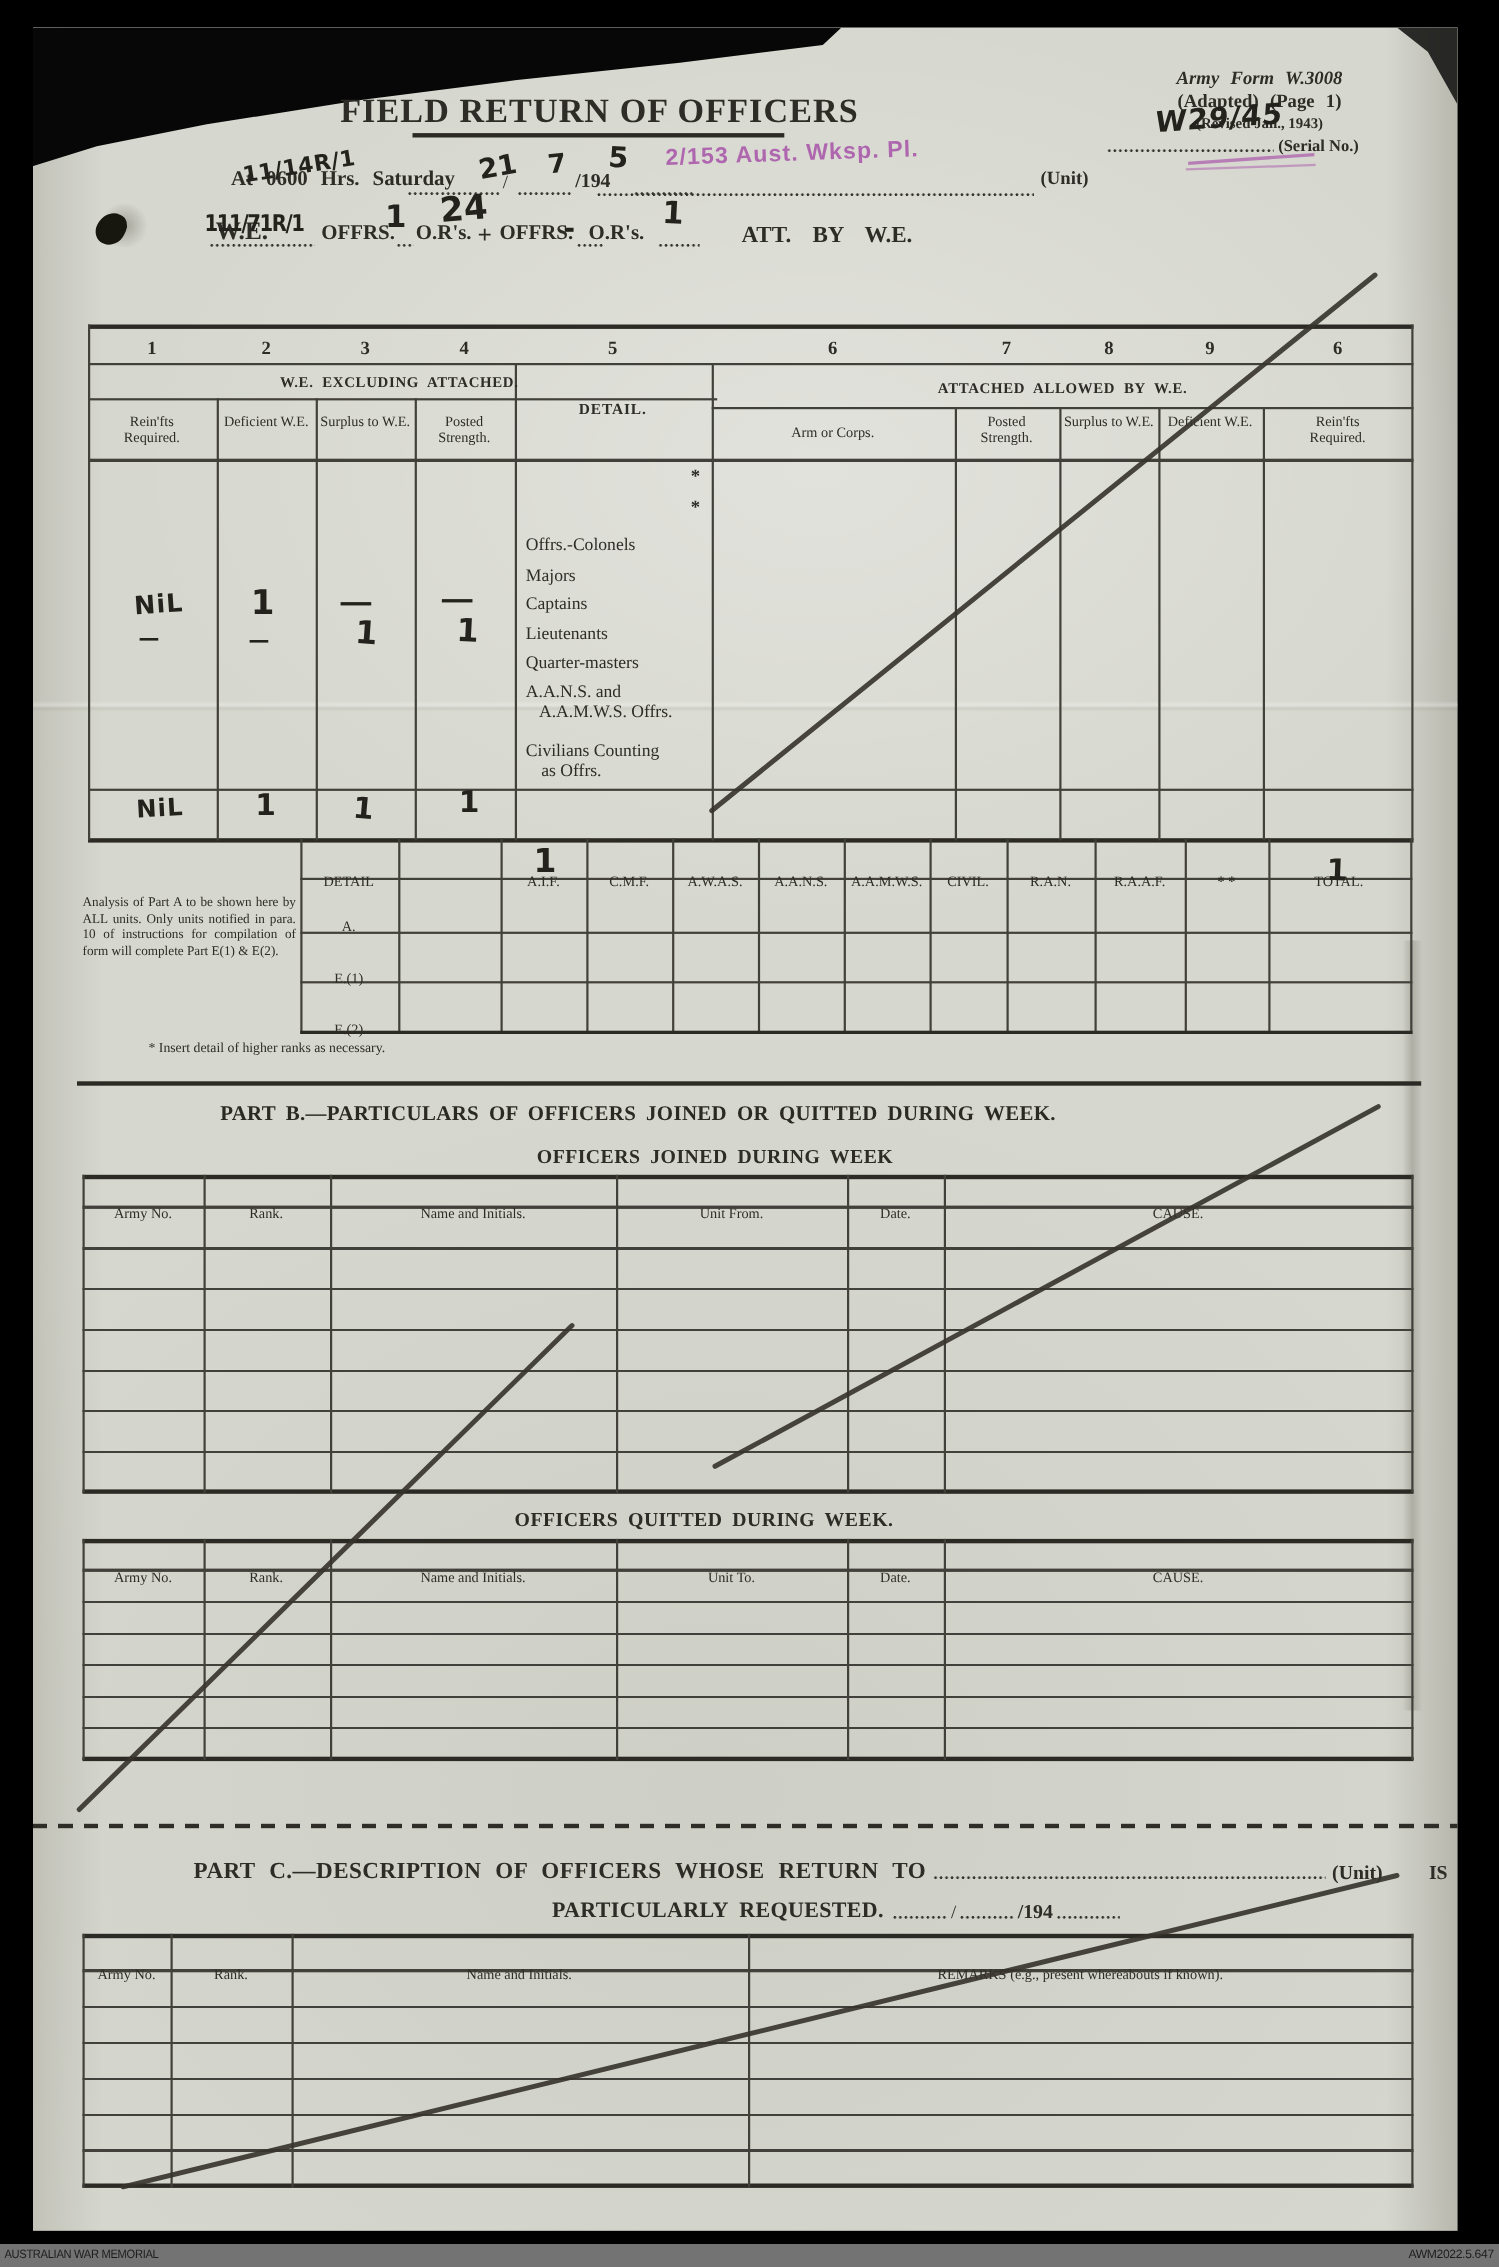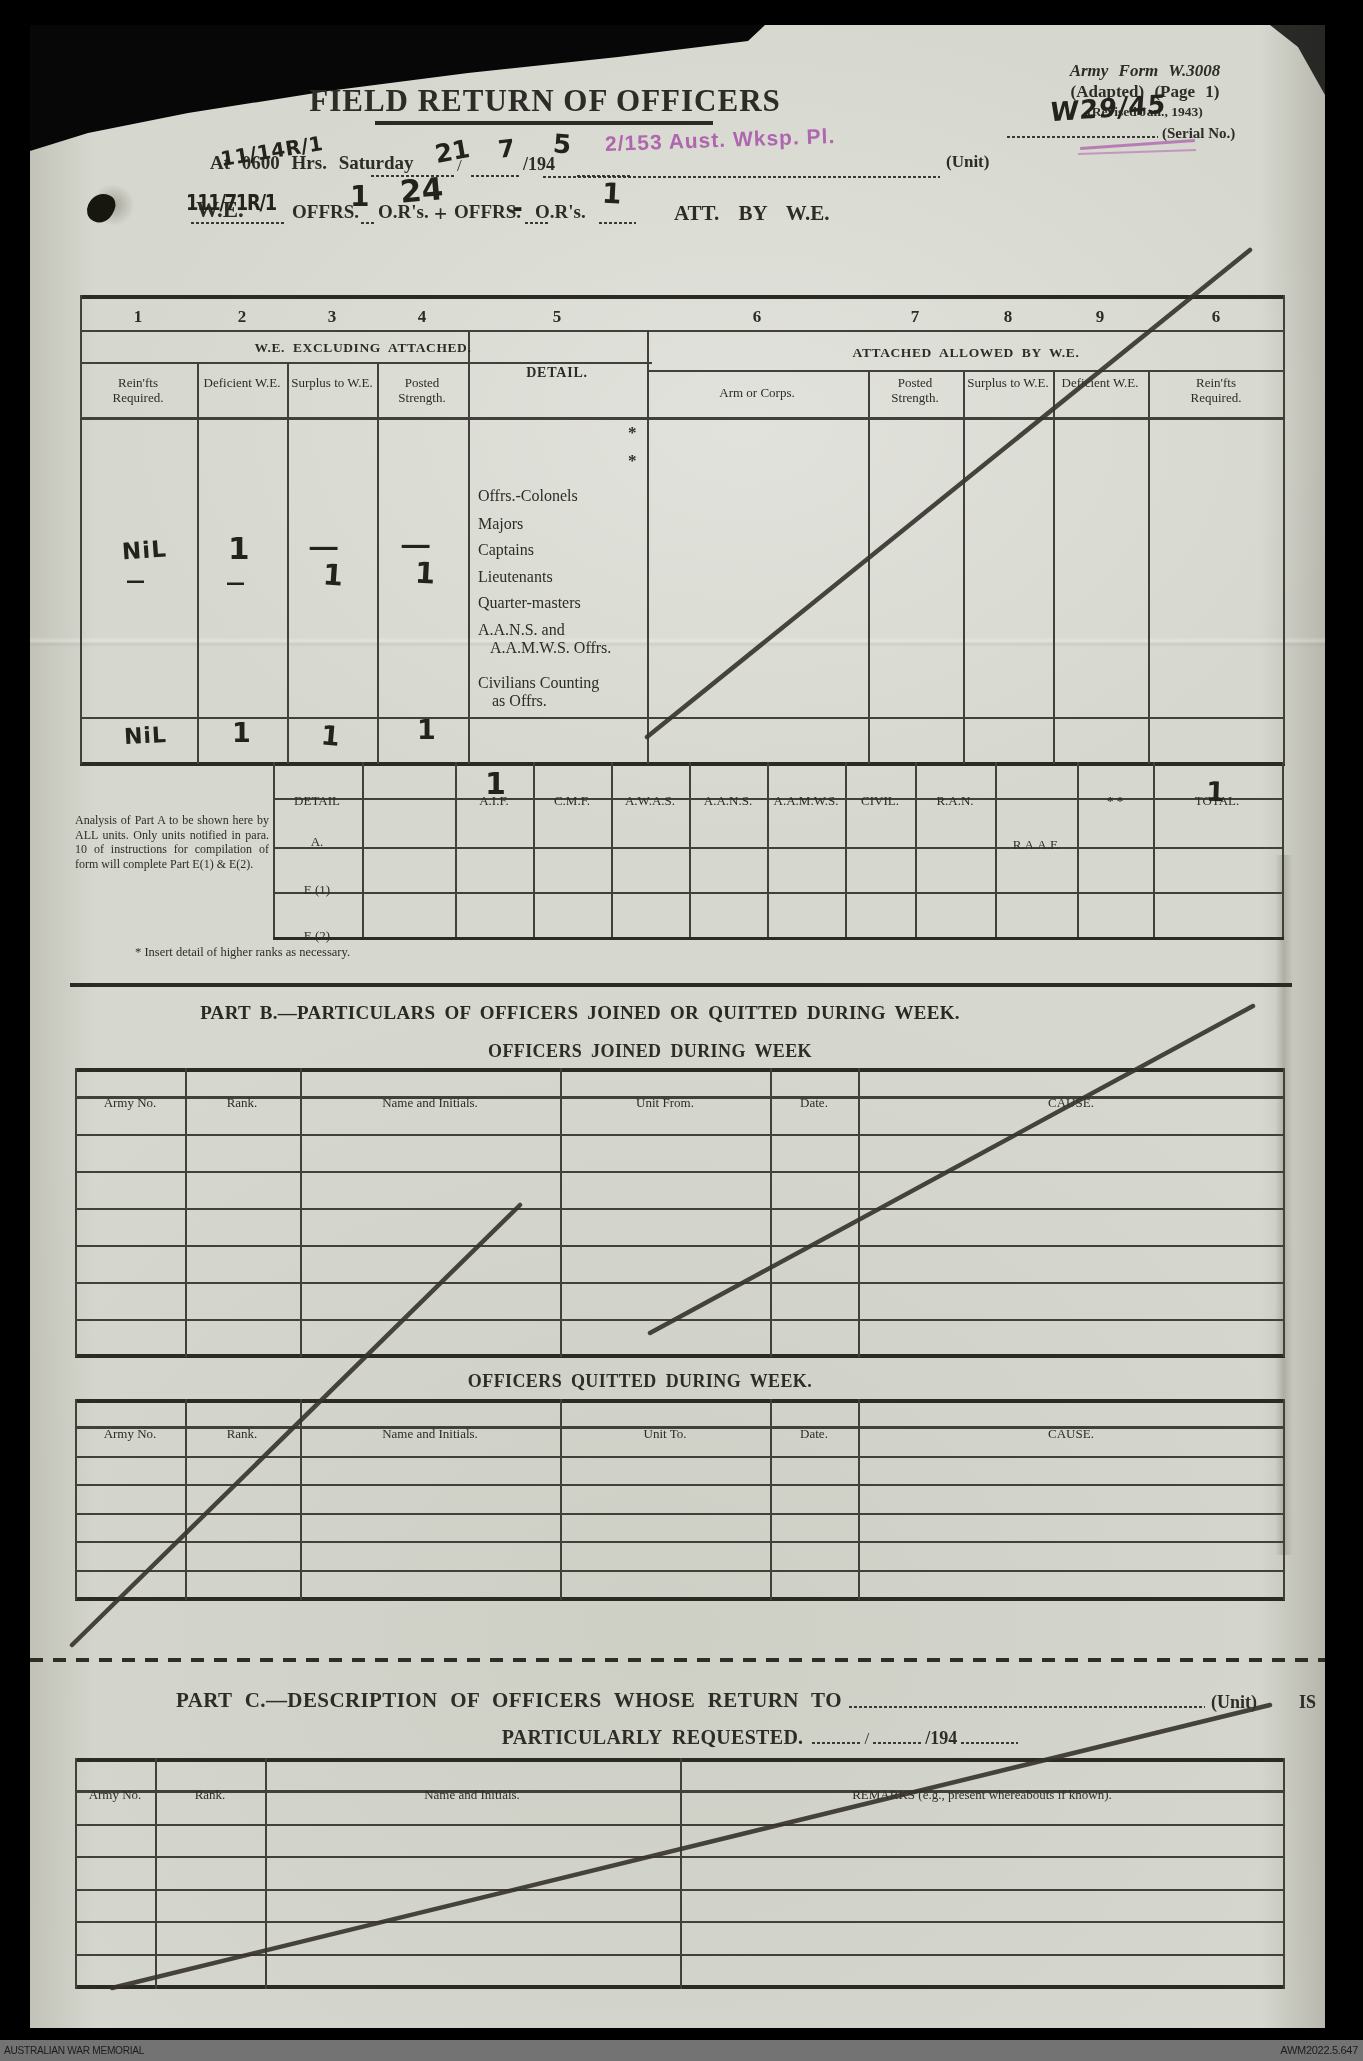--- a/index.html
+++ b/index.html
@@ -179,21 +179,21 @@
     <div class="abs thick" style="left:243px;top:912px;width:1011px;height:3px;"></div>
 
     <div class="abs ctr tabhead" style="left:287px;top:748px;">DETAIL</div>
     <div class="abs ctr tabhead" style="left:464px;top:748px;">A.I.F.</div>
     <div class="abs ctr tabhead" style="left:542px;top:748px;">C.M.F.</div>
     <div class="abs ctr tabhead" style="left:620px;top:748px;">A.W.A.S.</div>
     <div class="abs ctr tabhead" style="left:698px;top:748px;">A.A.N.S.</div>
     <div class="abs ctr tabhead" style="left:776px;top:748px;">A.A.M.W.S.</div>
     <div class="abs ctr tabhead" style="left:850px;top:748px;">CIVIL.</div>
     <div class="abs ctr tabhead" style="left:925px;top:748px;">R.A.N.</div>
-    <div class="abs ctr tabhead" style="left:1006px;top:792px;">R.A.A.F.</div>
+    <div class="abs ctr tabhead" style="left:1006px;top:748px;">R.A.A.F.</div>
     <div class="abs ctr tabhead b" style="left:1085px;top:748px;">* *</div>
     <div class="abs ctr tabhead" style="left:1187px;top:748px;">TOTAL.</div>
     <div class="abs ctr tabhead" style="left:287px;top:789px;">A.</div>
     <div class="abs ctr tabhead" style="left:287px;top:837px;">E.(1)</div>
     <div class="abs ctr tabhead" style="left:287px;top:883px;">E.(2)</div>
     <div class="abs hw" style="left:455px;top:744px;font-size:30px;">1</div>
     <div class="abs hw" style="left:1176px;top:753px;font-size:27px;transform:rotate(2deg);">1</div>
 
     <div class="abs lbl" style="left:105px;top:920px;font-size:12.5px;">* Insert detail of higher ranks as necessary.</div>
 

